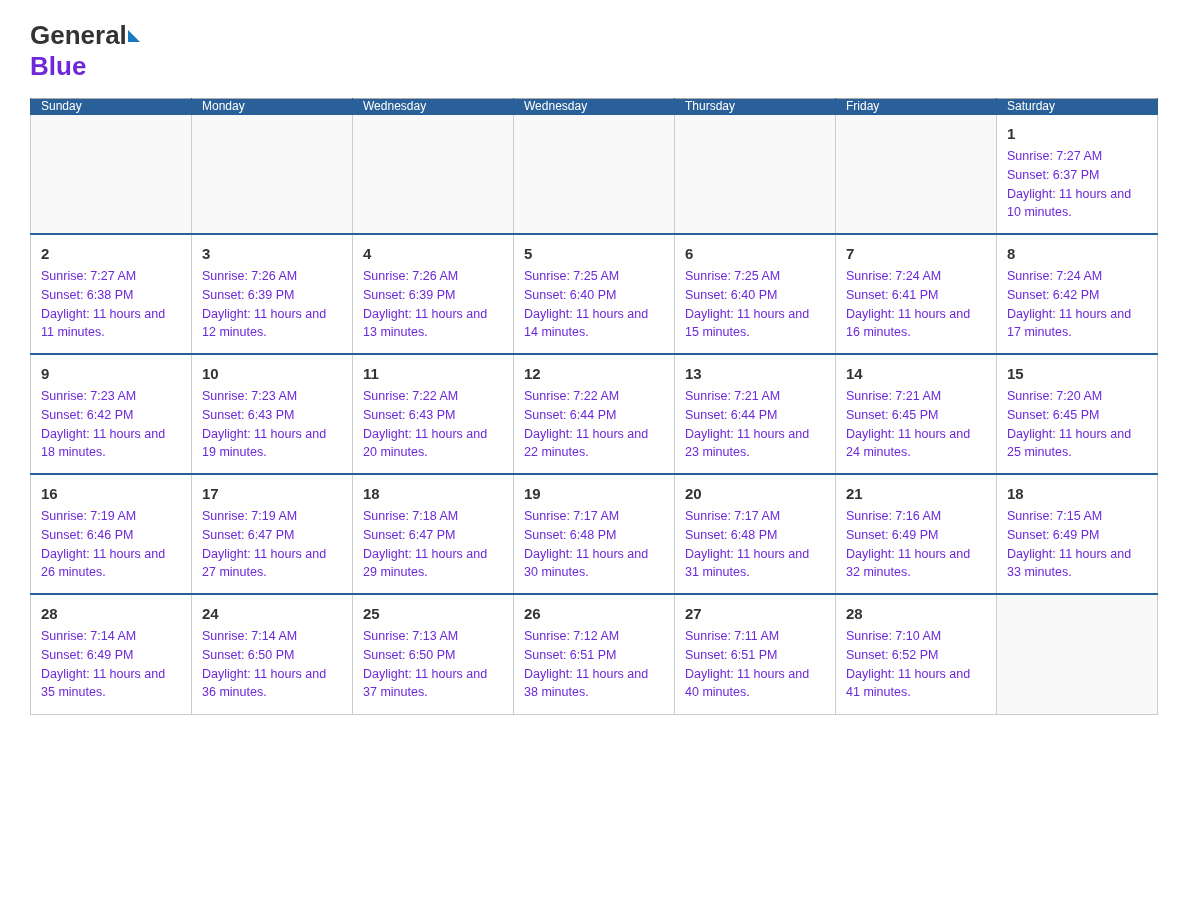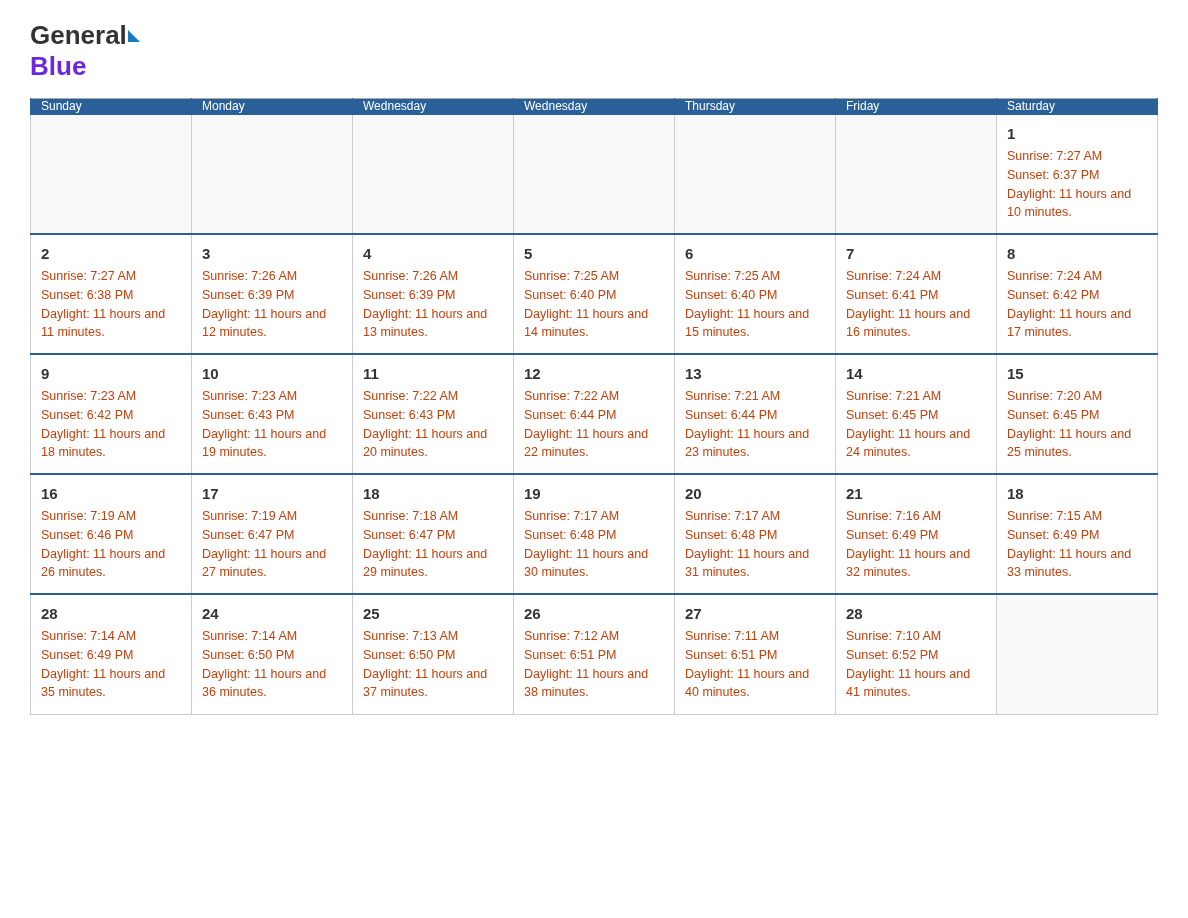--- a/index.html
+++ b/index.html
@@ -87,21 +87,21 @@
       background: #f9f9f9;
     }
     .day-number {
       font-size: 15px;
       font-weight: bold;
       display: block;
       margin-bottom: 3px;
     }
     .day-info {
       font-size: 12.5px;
-      color: #c2410c;
+      color: #6d28d9;
       line-height: 1.5;
     }
     .calendar tr td {
       border-top: 2px solid #2a6099;
     }
     .calendar thead tr th {
       border-top: none;
     }
   </style>
 </head>

